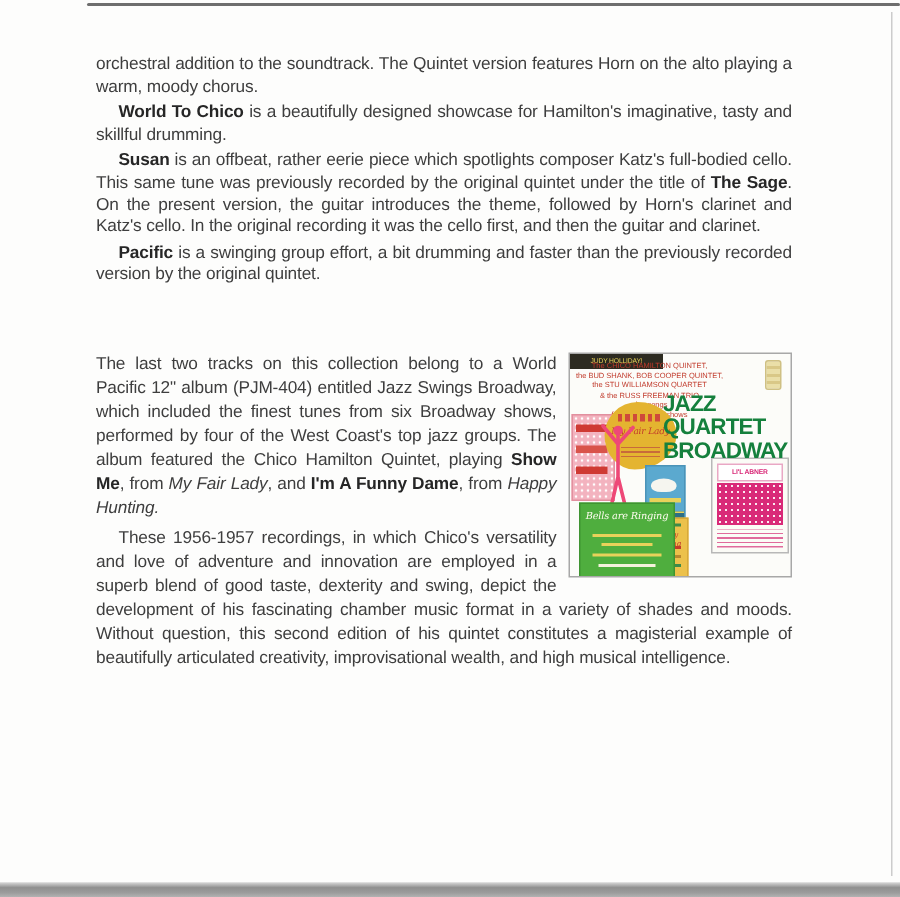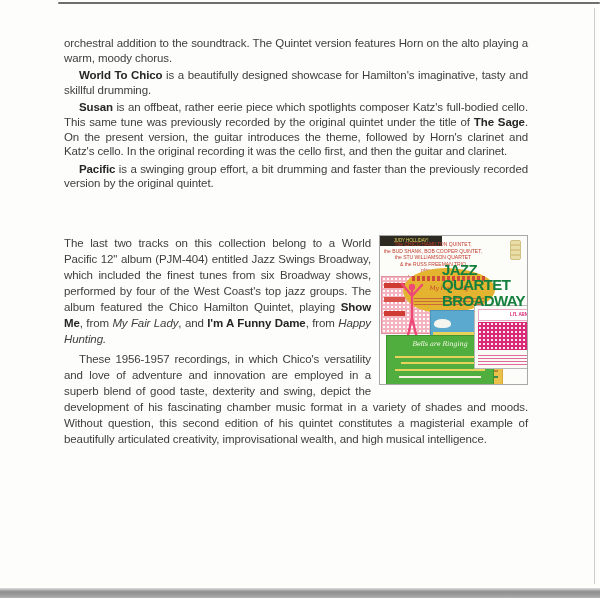--- a/index.html
+++ b/index.html
@@ -29,21 +29,21 @@
     float:right;width:147px;height:148px;margin:0 0 3px 8px;
     background:#fcfcf9;border:1px solid #a8a8a8;position:relative;overflow:hidden;
   }
   .credits{position:absolute;left:3px;top:5px;width:100px;text-align:center;
     color:#c03a2b;font-size:5px;line-height:6.6px;letter-spacing:0;}
   .wp-emblem{position:absolute;right:6px;top:4px;width:9px;height:18px;border-radius:2px;
     background:repeating-linear-gradient(180deg,#eadfa8 0 3px,#d9c887 3px 5px);border:1px solid #cfc083;}
   .cover-title{position:absolute;right:3px;top:26px;width:82px;text-align:left;
     font-weight:bold;color:#15803d;font-size:15px;line-height:15.5px;letter-spacing:-0.6px;z-index:6;}
 
-  .poster{position:absolute;padding-left:44px;}
+  .poster{position:absolute;}
   .polka{left:1px;top:40px;width:27px;height:56px;background:#f3b3bf;
     background-image:radial-gradient(circle,#ffffff 0.8px,rgba(255,255,255,0) 1.1px);background-size:4px 4px;
     border:1px solid #e2909f;}
   .polka .band{position:absolute;left:2px;width:21px;height:5px;background:#cf3a33;}
   .polka .b1{top:6px;} .polka .b2{top:20px;background:#d9534a;} .polka .b3{top:34px;}
   .mfl{left:23px;top:32px;width:48px;height:45px;background:#e4b430;
     border-radius:46% 54% 58% 42%/50% 48% 52% 50%;z-index:1;}
   .mfl .scribble{position:absolute;left:0;right:0;top:16px;text-align:center;
     font-family:"DejaVu Serif",serif;font-style:italic;color:#c23b2a;font-size:6px;}
   .mfl::before{content:"";position:absolute;left:9px;right:9px;top:8px;height:5px;

